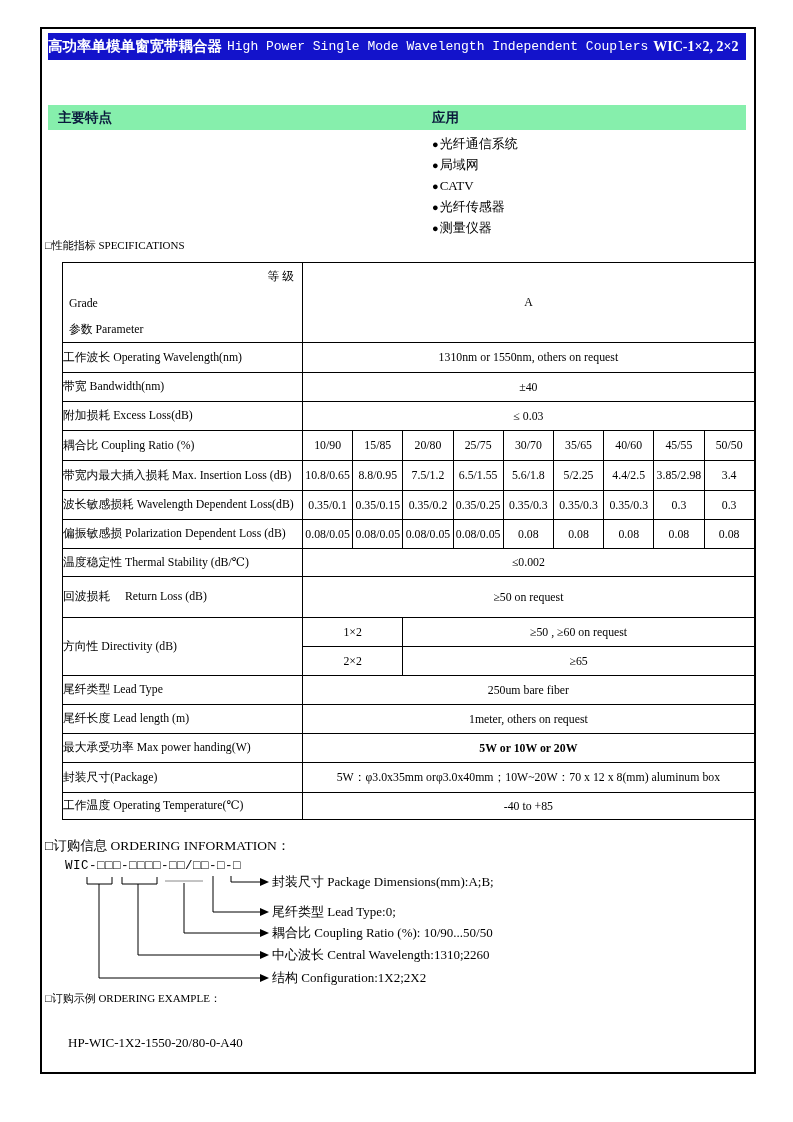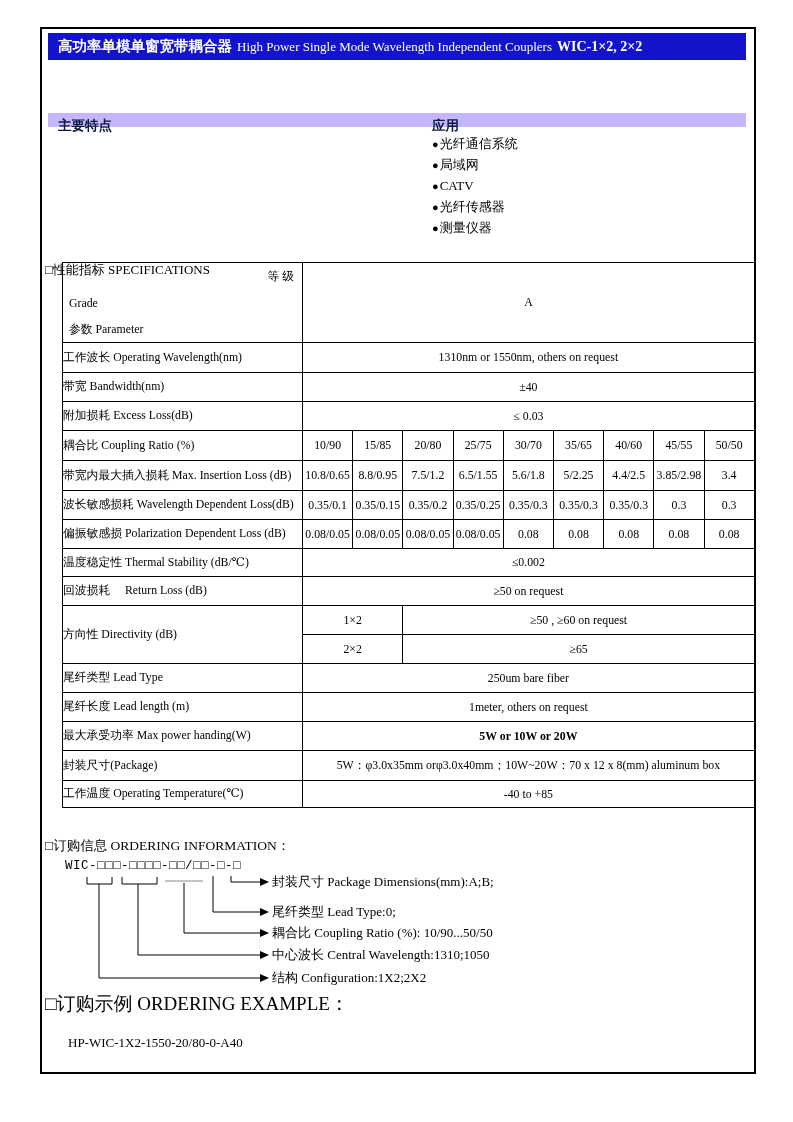--- a/index.html
+++ b/index.html
@@ -2,57 +2,57 @@
 <html><head>
 <meta charset="utf-8">
 <style>
   html,body{margin:0;padding:0;background:#fff;}
   .canvas{position:relative;width:793px;height:1122px;background:#fff;overflow:hidden;
           font-family:"Liberation Serif","DejaVu Serif",serif;color:#000;}
   .page{position:absolute;left:40px;top:27px;width:712px;height:1043px;border:2px solid #000;background:#fff;}
 
   
   .title-bar{position:absolute;left:6px;top:4px;width:698px;height:27px;background:#1313CB;
-             color:#fff;display:flex;align-items:center;padding-left:10px;box-sizing:border-box;white-space:nowrap;}
+             color:#fff;display:flex;align-items:center;box-sizing:border-box;white-space:nowrap;}
   .title-cn{font-weight:bold;font-size:14.5px;}
-  .title-en{font-size:13px;margin-left:5px;}
+  .title-en{font-size:13px;margin-left:5px;font-family:Liberation Mono, monospace;}
   .title-model{font-weight:bold;font-size:14px;margin-left:5px;font-family:Liberation Serif, serif;}
 
   
-  .section-bar{position:absolute;left:6px;top:84px;width:698px;height:14px;background:#c4b5fd;}
+  .section-bar{position:absolute;left:6px;top:76px;width:698px;height:25px;background:#86efac;}
   .section-bar .col-title{position:absolute;top:0;height:25px;line-height:25px;font-weight:bold;
                           font-size:13.5px;color:#0A1A3C;}
   .col-title.left{left:10px;} .col-title.right{left:384px;}
   ul.plain{list-style:none;margin:0;padding:0;position:absolute;top:104px;font-size:13px;}
   ul.plain li{height:21px;line-height:21px;}
   ul.plain li::before{content:"●";font-size:11px;margin-right:1px;}
   .feat-list{left:14px;} .app-list{left:390px;}
 
-  .h-spec{position:absolute;left:3px;top:209px;font-size:13px;margin-top:23px;}
+  .h-spec{position:absolute;left:3px;top:209px;font-size:11px;}
 
   
   table.spec{position:absolute;left:20px;top:233px;width:692px;border-collapse:collapse;table-layout:fixed;padding-left:20px;}
   table.spec td{border:1px solid #000;font-size:11.8px;padding:0;overflow:hidden;}
   td.lbl{text-align:left;padding-left:5px;white-space:nowrap;}
   td.val{text-align:center;}
   td.mval{text-align:center;font-size:11px;}
   .bold-value{font-weight:bold;}
   td.corner{position:relative;}
   .corner span{position:absolute;white-space:nowrap;}
   .c-top{top:6px;right:8px;} .c-mid{top:33px;left:6px;} .c-bot{bottom:4px;left:6px;}
 
   
   .h-order{position:absolute;left:3px;top:808px;font-size:13.5px;}
   .pn-format{position:absolute;left:23px;top:830px;font-size:12.5px;letter-spacing:0.5px;
              font-family:Liberation Mono, monospace;}
   .diagram-svg{position:absolute;left:0;top:830px;}
   .legend-item{position:absolute;left:230px;font-size:13px;white-space:nowrap;height:14px;line-height:14px;}
   .legend-0{top:846px;} .legend-1{top:876px;} .legend-2{top:897px;}
   .legend-3{top:919px;} .legend-4{top:942px;}
-  .h-example{position:absolute;left:3px;top:962px;font-size:19px;}
+  .h-example{position:absolute;left:3px;top:962px;font-size:11px;}
   .example-code{position:absolute;left:26px;top:1006px;font-size:13px;}
 </style>
 </head>
 <body>
 
 <div class="canvas">
   <div class="page">
 
     <div class="title-bar">
       <span class="title-cn">高功率单模单窗宽带耦合器</span>
@@ -154,21 +154,21 @@
         <td class="mval">0.08</td>
         <td class="mval">0.08</td>
         <td class="mval">0.08</td>
         <td class="mval">0.08</td>
         <td class="mval">0.08</td>
       </tr>
       <tr style="height:28px">
         <td class="lbl">温度稳定性 Thermal Stability (dB/℃)</td>
         <td class="val" colspan="9">≤0.002</td>
       </tr>
-      <tr style="height:29px">
+      <tr style="height:41px">
         <td class="lbl">回波损耗　 Return Loss (dB)</td>
         <td class="val" colspan="9">≥50 on request</td>
       </tr>
       <tr style="height:29px">
         <td class="lbl" rowspan="2">方向性 Directivity (dB)</td>
         <td class="val" colspan="2">1×2</td>
         <td class="val" colspan="7">≥50 , ≥60   on request</td>
       </tr>
       <tr style="height:29px">
         <td class="val" colspan="2">2×2</td>
@@ -221,20 +221,20 @@
         <polygon points="218,49 227,53 218,57"></polygon>
         <polygon points="218,70 227,74 218,78"></polygon>
         <polygon points="218,92 227,96 218,100"></polygon>
         <polygon points="218,115 227,119 218,123"></polygon>
       </g>
     </svg>
 
     <div class="legend-item legend-0">封装尺寸 Package Dimensions(mm):A;B;</div>
     <div class="legend-item legend-1">尾纤类型 Lead Type:0;</div>
     <div class="legend-item legend-2">耦合比 Coupling Ratio (%): 10/90...50/50</div>
-    <div class="legend-item legend-3">中心波长 Central Wavelength:1310;1050</div>
+    <div class="legend-item legend-3">中心波长 Central Wavelength:1310;2260</div>
     <div class="legend-item legend-4">结构 Configuration:1X2;2X2</div>
 
     <div class="h-example">□订购示例 ORDERING EXAMPLE：</div>
     <div class="example-code">HP-WIC-1X2-1550-20/80-0-A40</div>
 
   </div>
 </div>
 
 </body></html>

